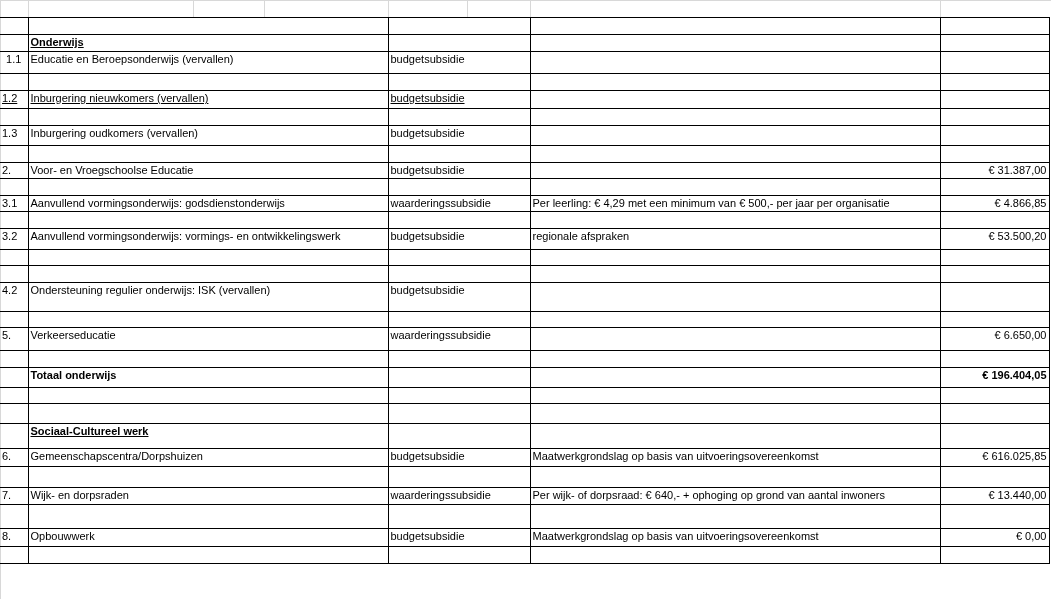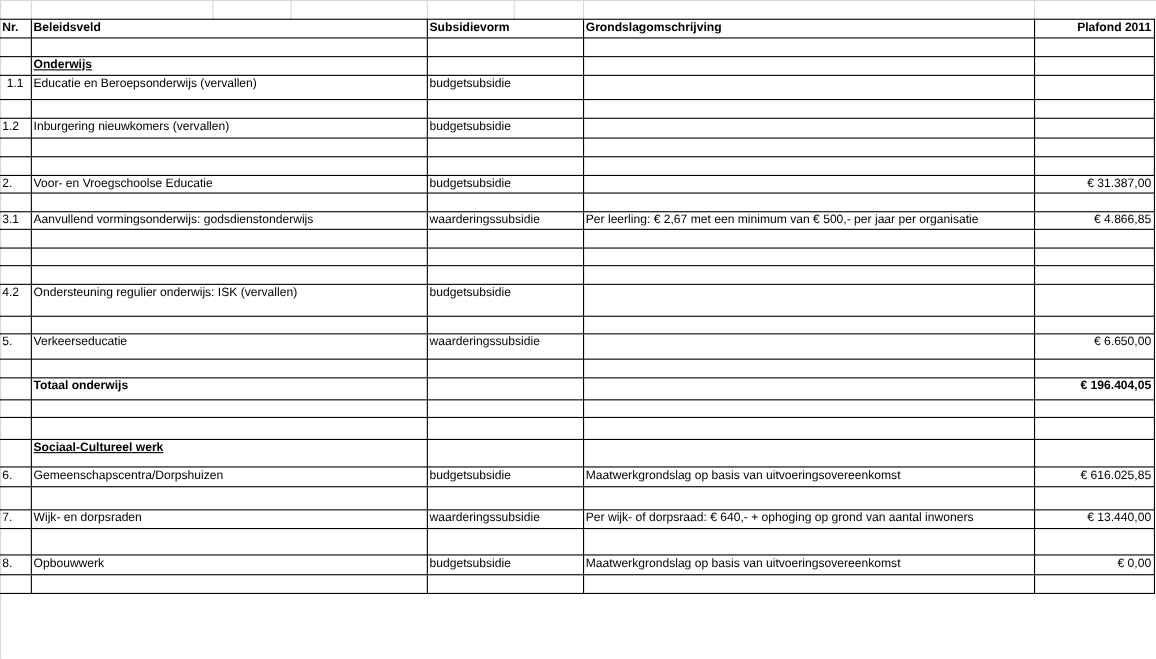--- a/index.html
+++ b/index.html
@@ -36,27 +36,20 @@
 
   <table class="grid" id="grid">
     <colgroup>
       <col style="width:28px">
       <col style="width:360px">
       <col style="width:142px">
       <col style="width:410px">
       <col style="width:109px">
     </colgroup>
     <tbody id="grid-body">
-        <tr class="hdr" style="height: 17px;">
-          <td class="first" style="height: 15px;">Nr.</td>
-          <td style="height: 15px;">Beleidsveld</td>
-          <td style="height: 15px;">Subsidievorm</td>
-          <td style="height: 15px;">Grondslagomschrijving</td>
-          <td style="height: 15px; text-align: right;">Plafond 2011</td>
-        </tr>
         <tr style="height: 17px;">
           <td class="first" style="height: 15px;"></td>
           <td style="height: 15px;"></td>
           <td style="height: 15px;"></td>
           <td style="height: 15px;"></td>
           <td style="height: 15px;"></td>
         </tr>
         <tr style="height: 17px; margin-top: 36px;">
           <td class="first" style="height: 15px;"></td>
           <td style="height: 15px;"><span class="section">Onderwijs</span></td>
@@ -71,34 +64,41 @@
           <td style="height: 20px;"></td>
           <td class="num" style="height: 20px;"></td>
         </tr>
         <tr style="height: 17px;">
           <td class="first" style="height: 15px;"></td>
           <td style="height: 15px;"></td>
           <td style="height: 15px;"></td>
           <td style="height: 15px;"></td>
           <td style="height: 15px;"></td>
         </tr>
-        <tr style="height: 18px;">
+        <tr style="height: 18px; text-decoration: underline;">
           <td class="first" style="height: 16px;">1.2</td>
           <td style="height: 16px;">Inburgering nieuwkomers (vervallen)</td>
           <td style="height: 16px;">budgetsubsidie</td>
           <td style="height: 16px;"></td>
           <td class="num" style="height: 16px;"></td>
         </tr>
         <tr style="height: 17px;">
           <td class="first" style="height: 15px;"></td>
           <td style="height: 15px;"></td>
           <td style="height: 15px;"></td>
           <td style="height: 15px;"></td>
           <td style="height: 15px;"></td>
         </tr>
+        <tr style="height: 20px;">
+          <td class="first" style="height: 18px;">1.3</td>
+          <td style="height: 18px;">Inburgering oudkomers (vervallen)</td>
+          <td style="height: 18px;">budgetsubsidie</td>
+          <td style="height: 18px;"></td>
+          <td class="num" style="height: 18px;"></td>
+        </tr>
         <tr style="height: 17px;">
           <td class="first" style="height: 15px;"></td>
           <td style="height: 15px;"></td>
           <td style="height: 15px;"></td>
           <td style="height: 15px;"></td>
           <td style="height: 15px;"></td>
         </tr>
         <tr style="height: 16px;">
           <td class="first" style="height: 14px;">2.</td>
           <td style="height: 14px;">Voor- en Vroegschoolse Educatie</td>
@@ -110,29 +110,36 @@
           <td class="first" style="height: 15px;"></td>
           <td style="height: 15px;"></td>
           <td style="height: 15px;"></td>
           <td style="height: 15px;"></td>
           <td style="height: 15px;"></td>
         </tr>
         <tr style="height: 16px;">
           <td class="first" style="height: 14px;">3.1</td>
           <td style="height: 14px;">Aanvullend vormingsonderwijs: godsdienstonderwijs</td>
           <td style="height: 14px;">waarderingssubsidie</td>
-          <td style="height: 14px;">Per leerling: € 2,67 met een minimum van € 500,- per jaar per organisatie</td>
+          <td style="height: 14px;">Per leerling: € 4,29 met een minimum van € 500,- per jaar per organisatie</td>
           <td class="num" style="height: 14px;">€ 4.866,85</td>
         </tr>
         <tr style="height: 17px;">
           <td class="first" style="height: 15px;"></td>
           <td style="height: 15px;"></td>
           <td style="height: 15px;"></td>
           <td style="height: 15px;"></td>
           <td style="height: 15px;"></td>
+        </tr>
+        <tr style="height: 21px;">
+          <td class="first" style="height: 19px;">3.2</td>
+          <td style="height: 19px;">Aanvullend vormingsonderwijs: vormings- en ontwikkelingswerk</td>
+          <td style="height: 19px;">budgetsubsidie</td>
+          <td style="height: 19px;">regionale afspraken</td>
+          <td class="num" style="height: 19px;">€ 53.500,20</td>
         </tr>
         <tr style="height: 16px;">
           <td class="first" style="height: 14px;"></td>
           <td style="height: 14px;"></td>
           <td style="height: 14px;"></td>
           <td style="height: 14px;"></td>
           <td style="height: 14px;"></td>
         </tr>
         <tr style="height: 17px;">
           <td class="first" style="height: 15px;"></td>

